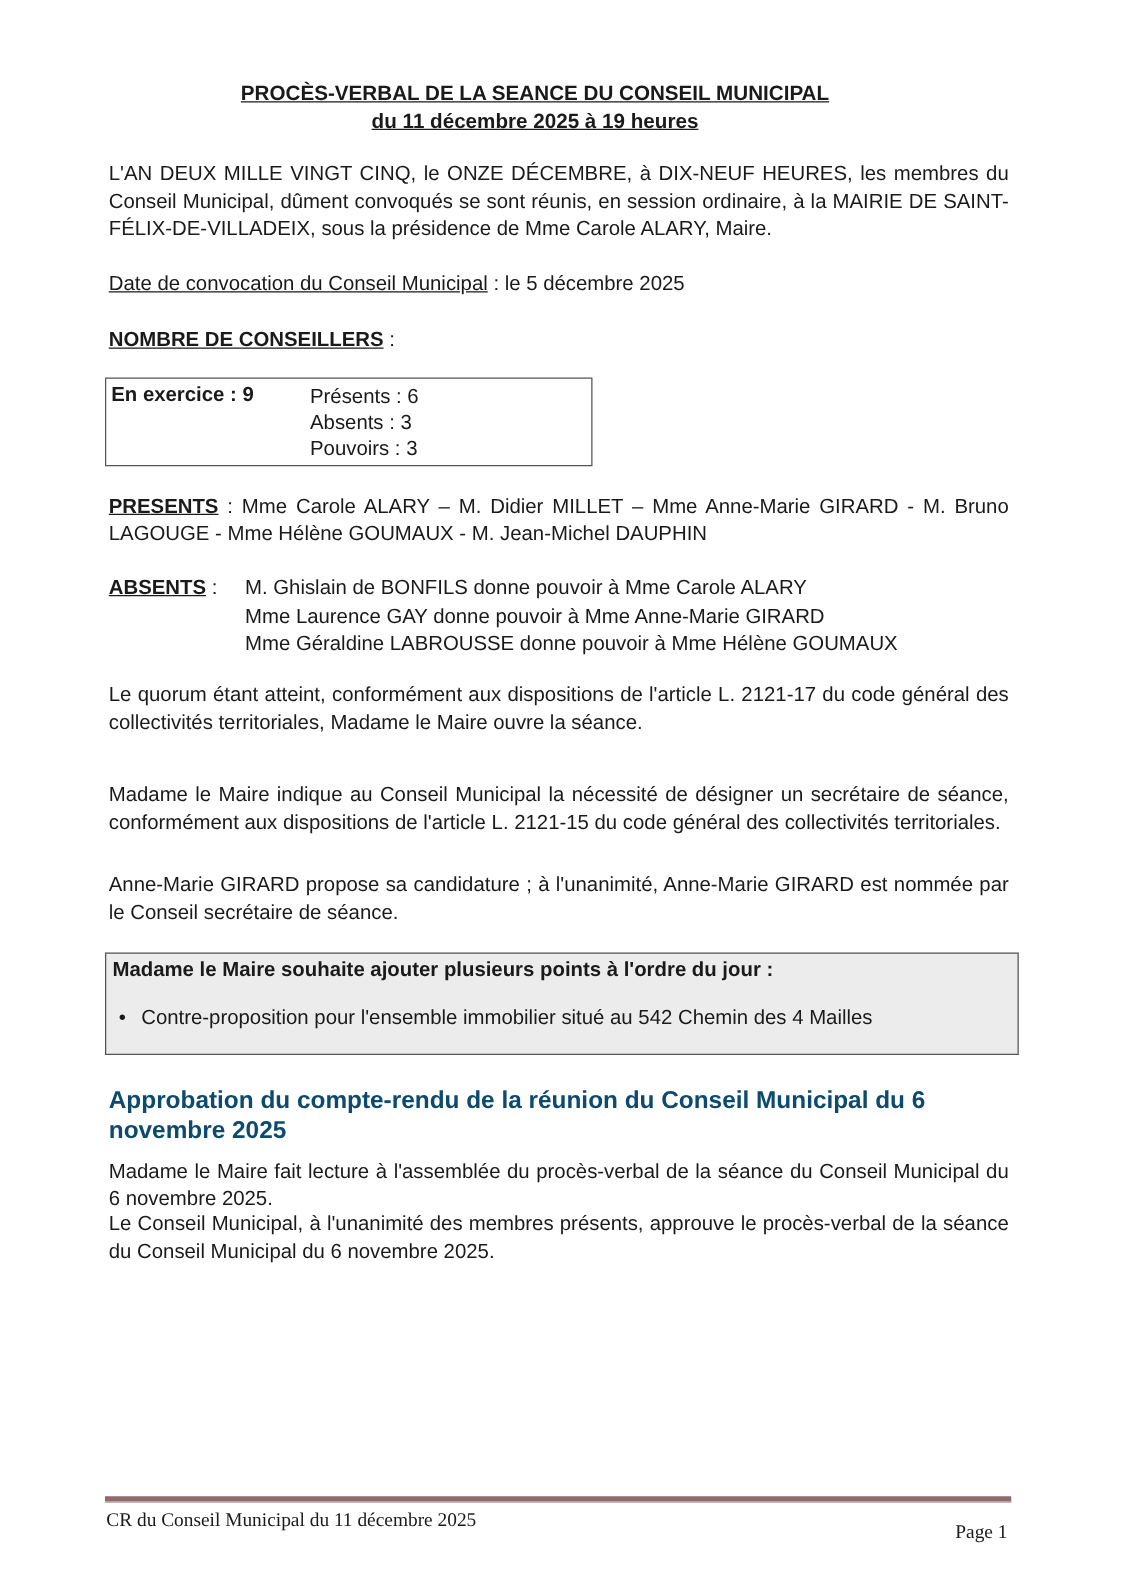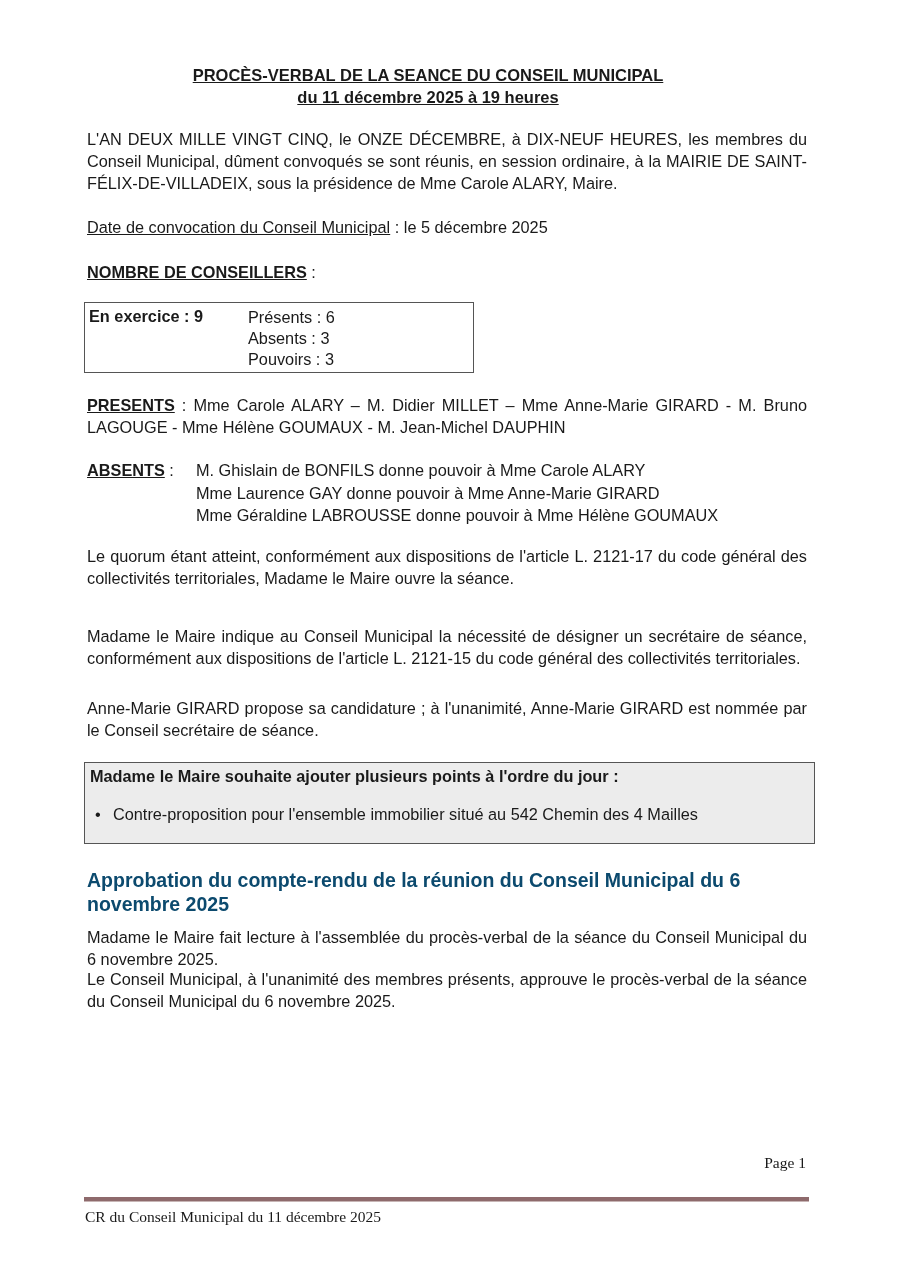--- a/index.html
+++ b/index.html
@@ -20,21 +20,21 @@
   .agenda-box { position: absolute; left: 84px; top: 762px; width: 729px; height: 80px;
                 border: 1px solid #555; background: #ececec; }
   .agenda-title { position: absolute; left: 5px; top: 4px; font-weight: bold; font-size: 16.3px; }
   .agenda-item { position: absolute; left: 28px; font-size: 16.3px; margin-top: 12px; }
   .agenda-item::before { content: "•"; position: absolute; left: -18px; font-style: normal; }
   .section-title { position: absolute; left: 87px; top: 868px; width: 720px; color: #0c4a6e;
                    font-weight: bold; font-size: 19.5px; line-height: 24px; }
   .footer-rule { position: absolute; left: 84px; top: 1197px; width: 725px; height: 4px;
                  background: #8e6a6c; border-bottom: 1px solid #c7b5b5; }
   .footer-left { position: absolute; left: 85px; top: 1208px; font-family: "Liberation Serif", serif; font-size: 15.5px; }
-  .footer-right { position: absolute; right: 94px; top: 1154px; font-family: "Liberation Serif", serif; font-size: 15.5px; }
+  .footer-right { position: absolute; right: 94px; top: 1217px; font-family: "Liberation Serif", serif; font-size: 15.5px; }
 </style>
 </head>
 <body>
 
 <div class="title">
   <span>PROCÈS-VERBAL DE LA SEANCE DU CONSEIL MUNICIPAL</span>
   <span>du 11 décembre 2025 à 19 heures</span>
 </div>
 
 <div class="p" style="top:128px;">L'AN DEUX MILLE VINGT CINQ, le ONZE DÉCEMBRE, à DIX-NEUF HEURES, les membres du Conseil Municipal, dûment convoqués se sont réunis, en session ordinaire, à la MAIRIE DE SAINT-FÉLIX-DE-VILLADEIX, sous la présidence de Mme Carole ALARY, Maire.</div>

